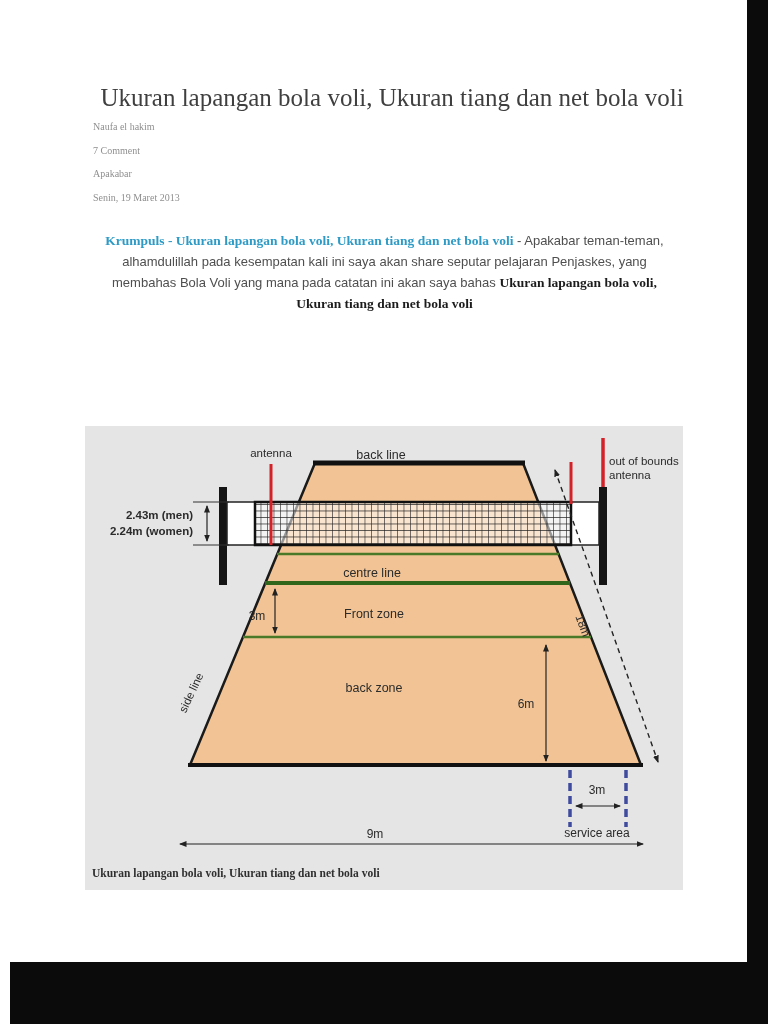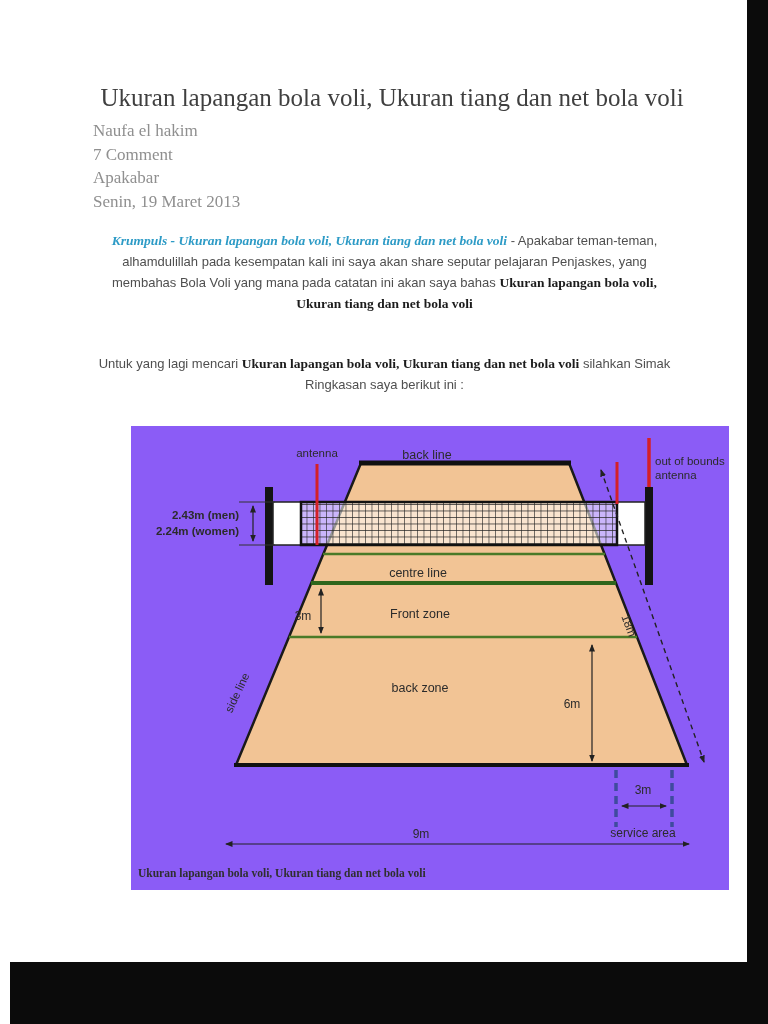--- a/index.html
+++ b/index.html
@@ -8,46 +8,45 @@
 
   .page { position: absolute; left: 0; top: 0; width: 768px; height: 1024px; background: #ffffff; text-align: center; }
 
   .page-title {
     position: absolute; left: 92px; top: 84px; width: 600px;
     font-family: "Liberation Serif", serif; font-weight: 400;
     font-size: 25px; color: #3f3f3f; letter-spacing: 0px; white-space: nowrap;
   }
   .meta-line {
     position: absolute; left: 93px;
-    font-family: "Liberation Serif", serif; font-size: 17px; color: #8f8f8f;
+    font-family: "Liberation Serif", serif; font-size: 10px; color: #8f8f8f;
   }
   .meta-author   { top: 121px; }
   .meta-comments { top: 145px; }
   .meta-category { top: 168px; }
   .meta-date     { top: 192px; }
 
   .para {
     position: absolute; left: 92px; width: 585px;
     font-size: 13px; line-height: 21px; color: #4f4f4f;
   }
   .para-1 { top: 230px; }
   .para-2 { top: 353px; }
   .link-blue {
     font-family: "Liberation Serif", serif; font-weight: 700;
-    font-size: 13.5px; color: #2d9bc6; cursor: pointer; font-style: italic;
+    font-size: 13.5px; color: #2d9bc6; cursor: pointer;
   }
   .bold-dark {
     font-family: "Liberation Serif", serif; font-weight: 700;
     font-size: 13.5px; color: #1c1c1c;
   }
 
   .diagram {
     position: absolute; left: 85px; top: 426px; width: 598px; height: 464px;
-    background: #8b5cf6;
-    margin-left: 46px;
+    background: #e5e5e5;
   }
   .diagram svg { position: absolute; left: 0; top: 0; }
   .diagram-caption {
     position: absolute; left: 7px; top: 441px;
     font-family: "Liberation Serif", serif; font-weight: 700;
     font-size: 11.5px; color: #2f2f2f; white-space: nowrap;
   }
 
   .svg-label { font-family: "Liberation Sans", sans-serif; fill: #2b2b2b; }
 
@@ -61,21 +60,20 @@
 
   <h1 class="page-title">Ukuran lapangan bola voli, Ukuran tiang dan net bola voli</h1>
 
   <div class="meta-line meta-author">Naufa el hakim</div>
   <div class="meta-line meta-comments">7 Comment</div>
   <div class="meta-line meta-category">Apakabar</div>
   <div class="meta-line meta-date">Senin, 19 Maret 2013</div>
 
   <p class="para para-1"><span class="link-blue">Krumpuls - Ukuran lapangan bola voli, Ukuran tiang dan net bola voli</span><span> - </span><span>Apakabar teman-teman, alhamdulillah pada kesempatan kali ini saya akan share seputar pelajaran Penjaskes, yang membahas Bola Voli yang mana pada catatan ini akan saya bahas </span><span class="bold-dark">Ukuran lapangan bola voli, Ukuran tiang dan net bola voli</span></p>
 
-  <p class="para para-2"><span>Untuk yang lagi mencari </span><span class="bold-dark">Ukuran lapangan bola voli, Ukuran tiang dan net bola voli</span><span> silahkan Simak Ringkasan saya berikut ini :</span></p>
 
   <div class="diagram">
     <svg width="598" height="464" viewBox="0 0 598 464">
       <defs>
         <marker id="ah" markerWidth="9" markerHeight="8" refX="6.5" refY="3" orient="auto-start-reverse" markerUnits="userSpaceOnUse">
           <path d="M0,0 L7.5,3 L0,6 z" fill="#222"></path>
         </marker>
         <pattern id="mesh" width="6.5" height="6.5" patternUnits="userSpaceOnUse">
           <path d="M0 0 H6.5 M0 0 V6.5" stroke="#222" stroke-width="1.2" fill="none"></path>
         </pattern>

